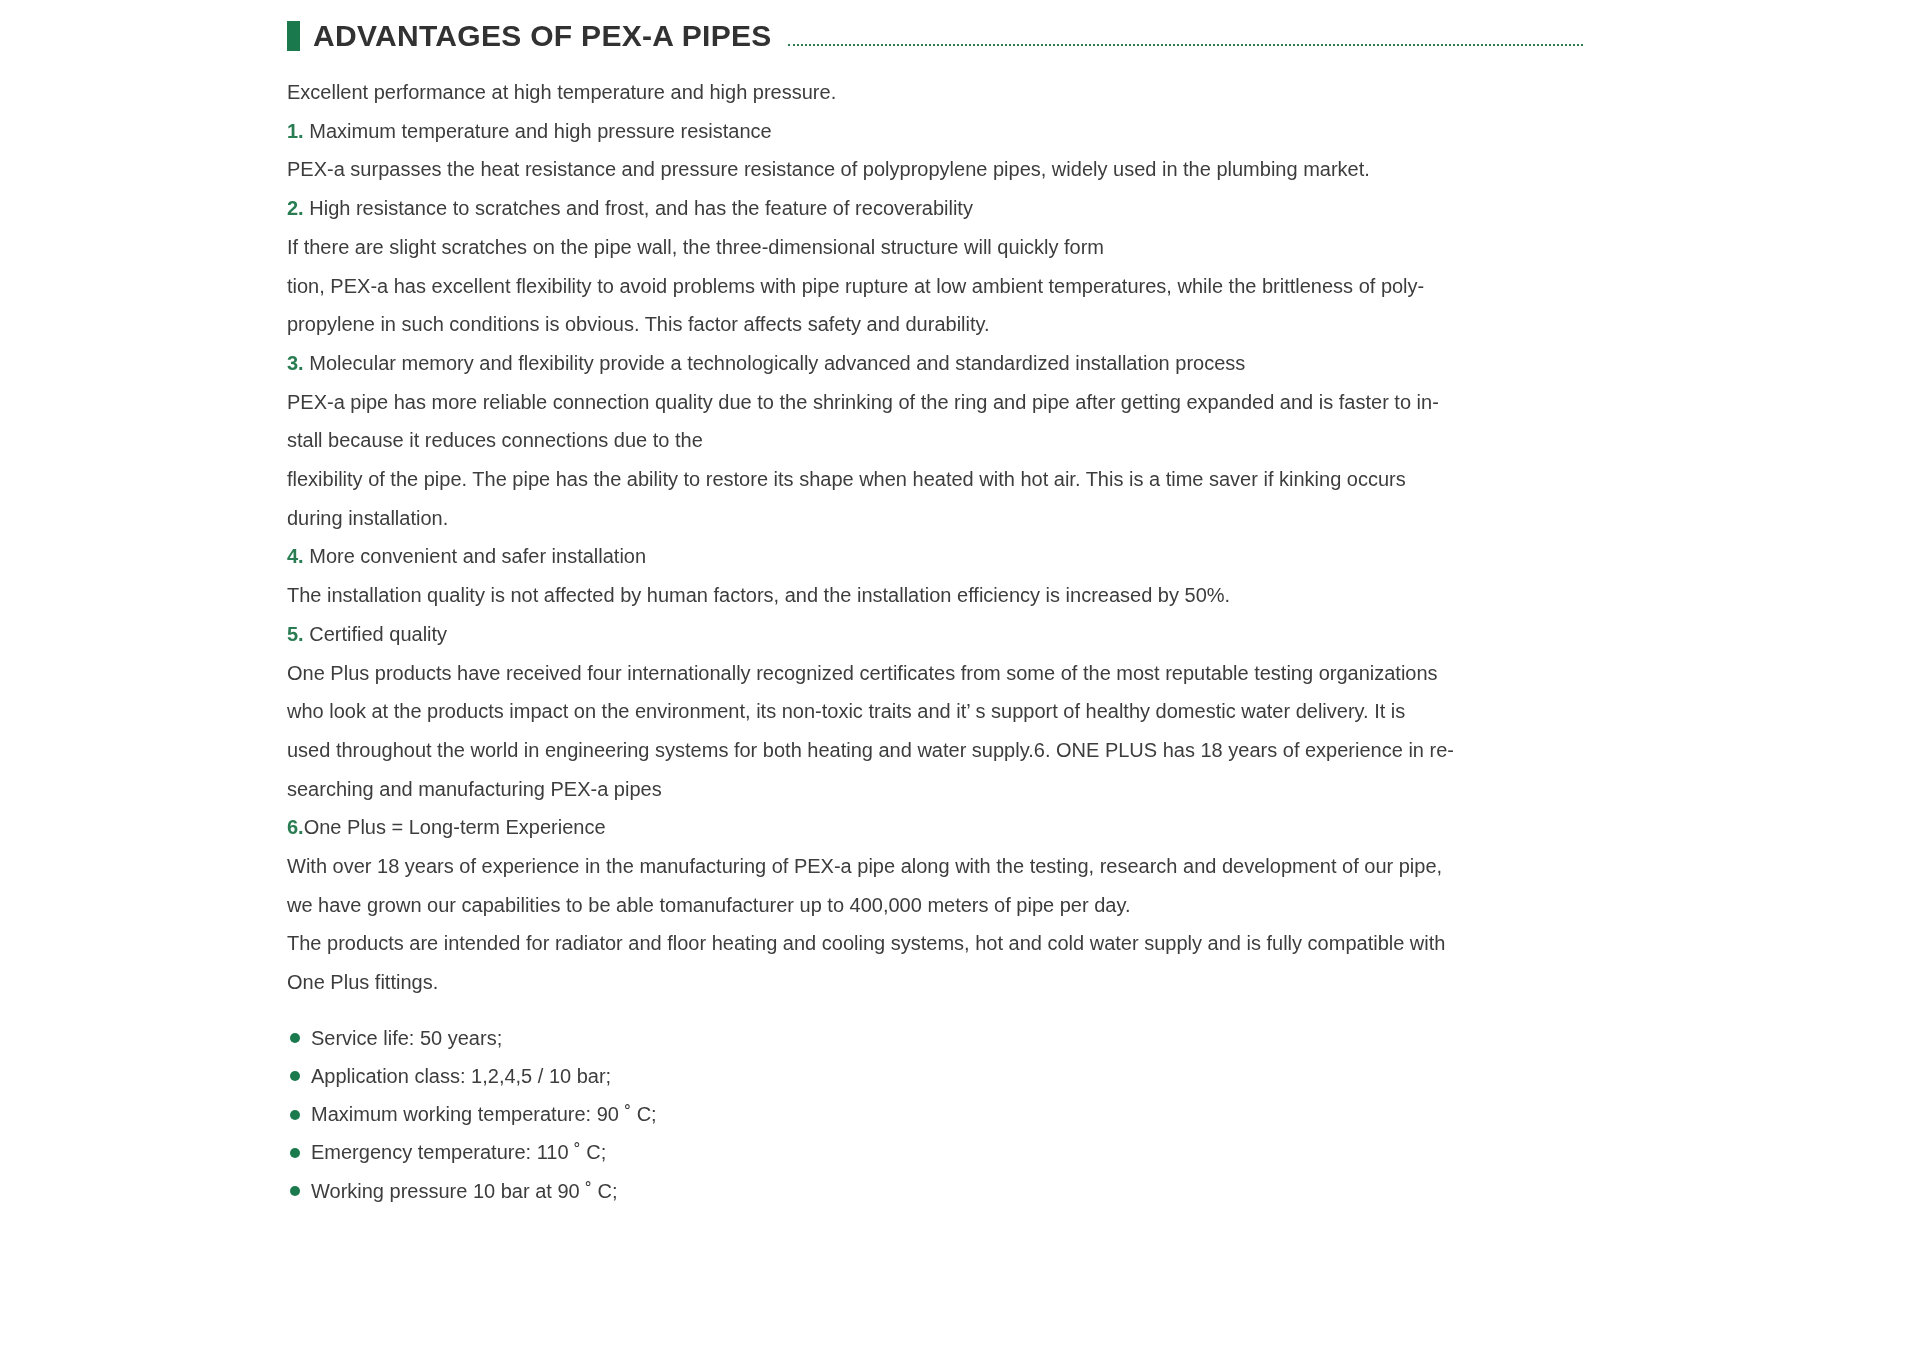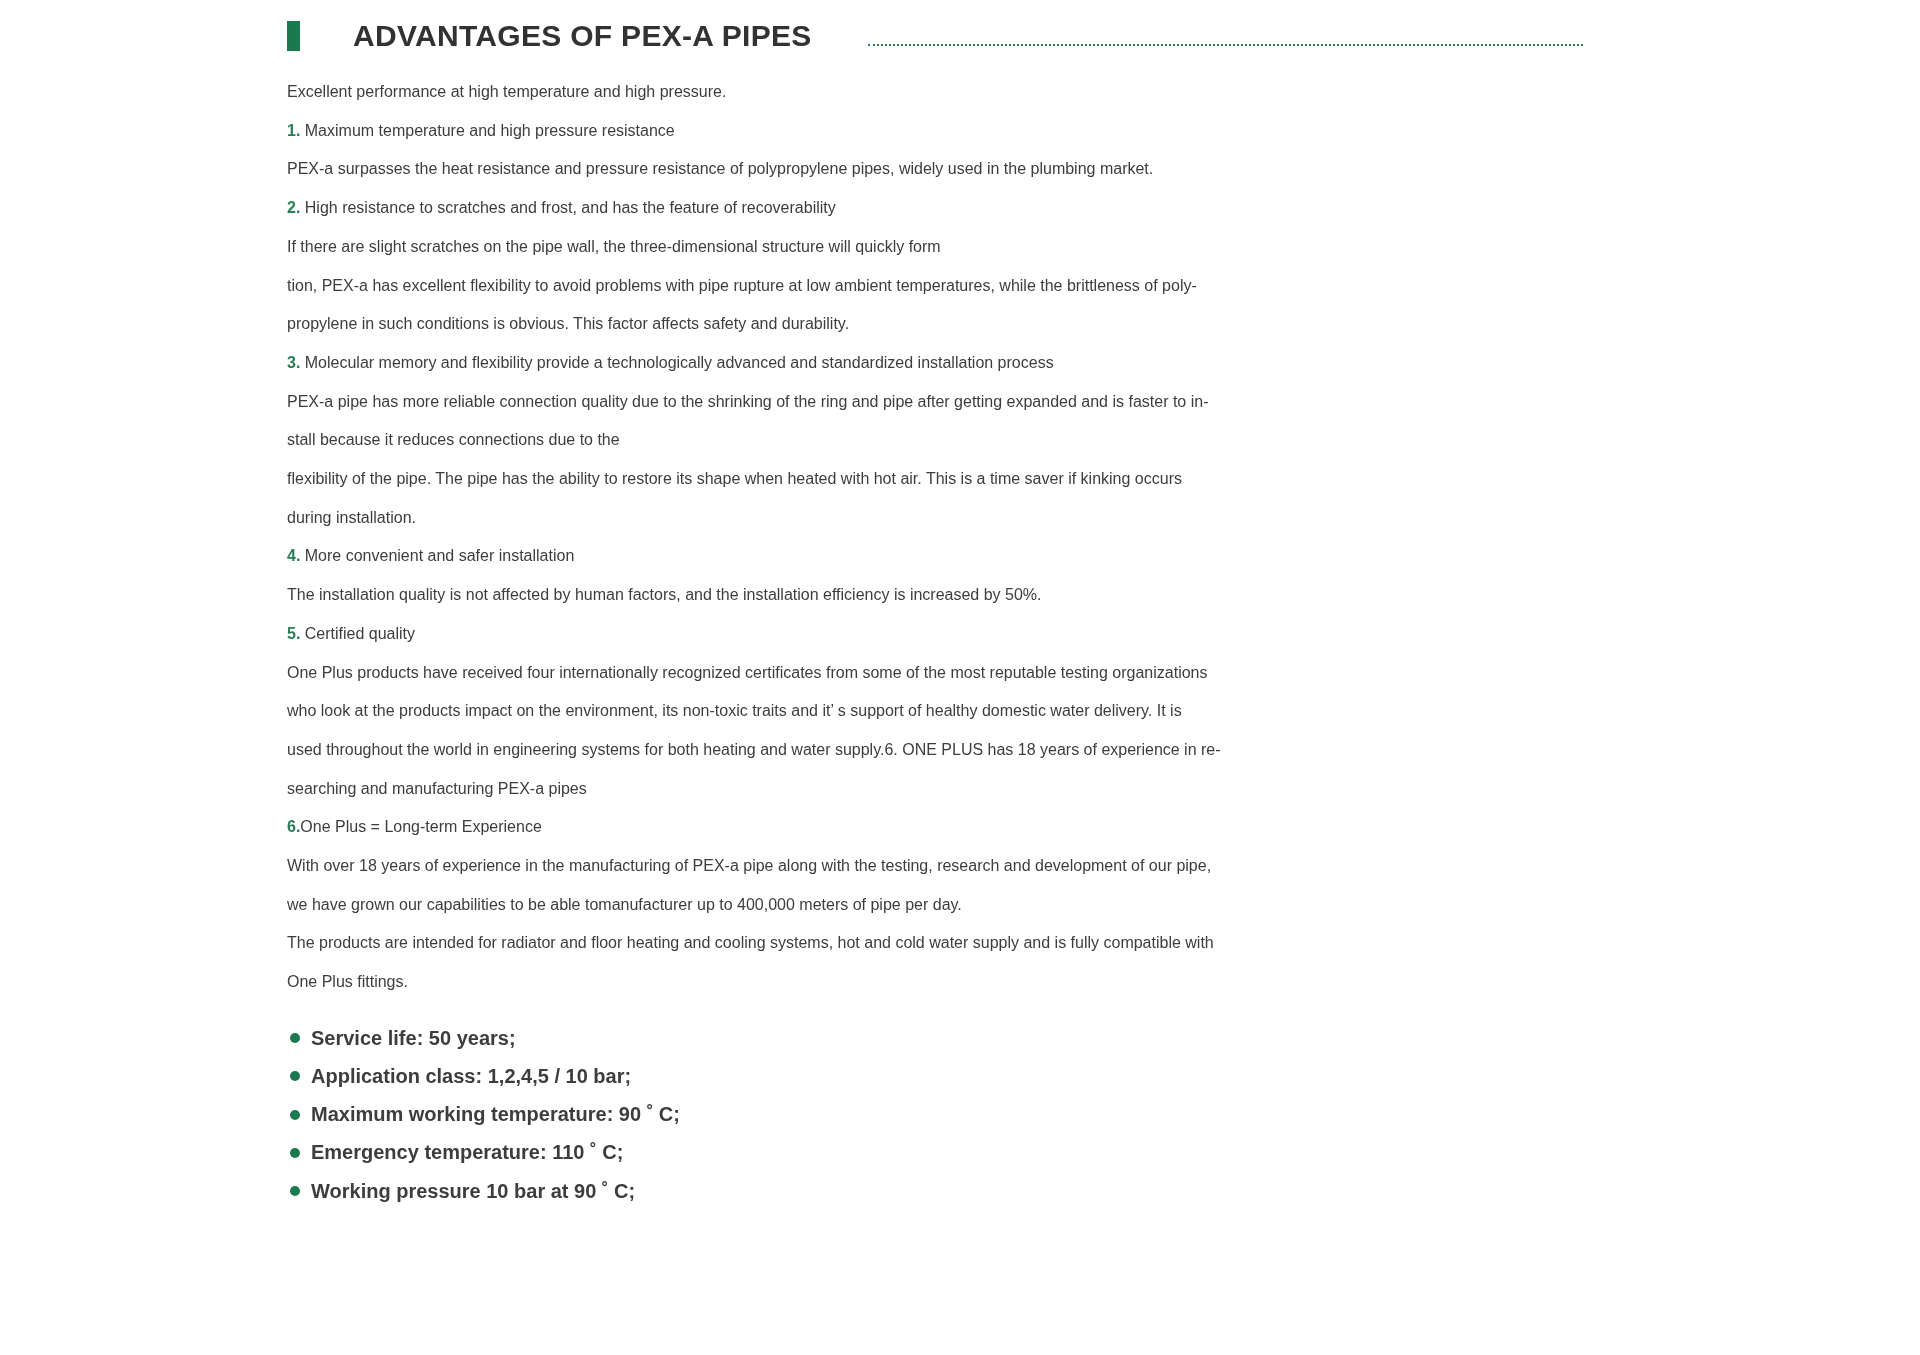--- a/index.html
+++ b/index.html
@@ -14,21 +14,20 @@
   .content {
     position: absolute;
     left: 287px;
     top: 16px;
     width: 1296px;
   }
   .heading-row {
     display: flex;
     align-items: center;
     height: 40px;
-    gap: 40px;
   }
   .accent-bar {
     width: 13px;
     height: 30px;
     background: #1b7a4d;
     margin-right: 13px;
     flex: none;
   }
   .title {
     font-size: 30px;
@@ -39,35 +38,34 @@
   }
   .leader {
     flex: 1 1 auto;
     border-bottom: 2px dotted #2e7d52;
     align-self: flex-end;
     margin-bottom: 10px;
     margin-left: 16px;
   }
   .body-text {
     margin-top: 17px;
-    font-size: 16px;
+    font-size: 20px;
     line-height: 38.7px;
     color: #3d3d3d;
   }
   .line { white-space: nowrap; }
   .num {
     color: #2a7d52;
     font-weight: 700;
   }
   .bullet-list { margin-top: 17px; }
   .bullet-row {
     display: flex;
     align-items: center;
     height: 38.3px;
-    font-weight: bold;
   }
   .bullet-dot {
     width: 10px;
     height: 10px;
     border-radius: 50%;
     background: #1b7a4d;
     margin: 0 11px 0 3px;
     flex: none;
   }
   .bullet-text {

